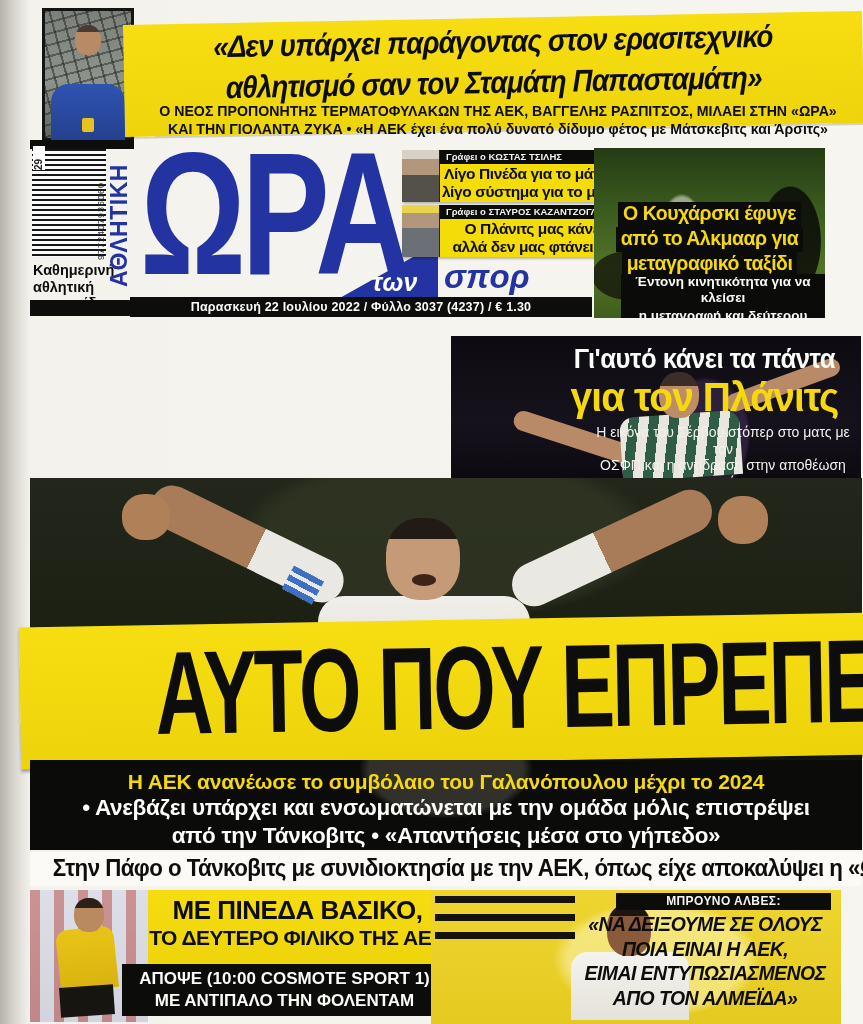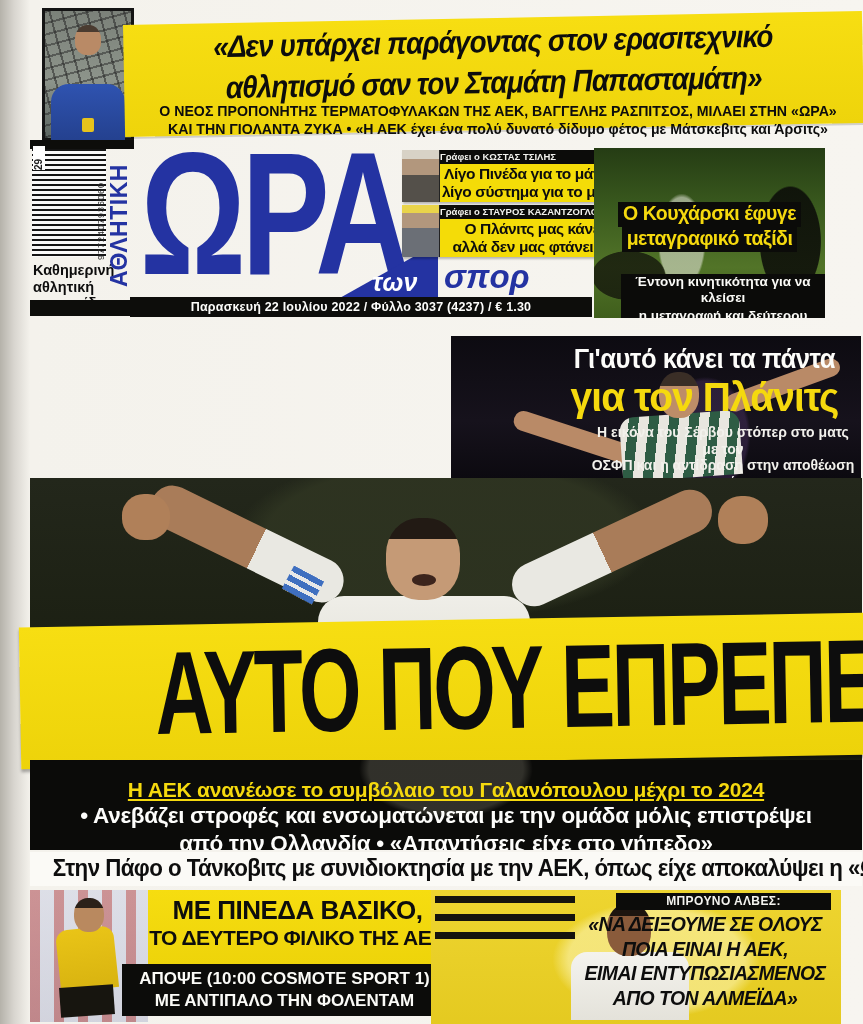--- a/index.html
+++ b/index.html
@@ -52,21 +52,21 @@
     font-weight:700; font-size:12.5px; text-align:center; line-height:20px; letter-spacing:.2px; }
 
   
   .teaser { left:402px; width:230px; background:#f4dc08; box-shadow:1px 2px 2px rgba(0,0,0,.25); }
   .t1 { top:150px; height:52px; }
   .t2 { top:205px; height:52px; }
   .teaser-photo { position:absolute; left:0; top:0; width:38px; height:100%;
     background:linear-gradient(180deg,#d8d2c6 0 18%, #b2977d 18% 48%, #54504a 48% 100%); border-right:1px solid #222; }
   .t2 .teaser-photo { background:linear-gradient(180deg,#e9d44a 0 15%, #b2977d 15% 45%, #6b6f76 45% 100%); }
   .teaser-head { position:absolute; left:38px; right:0; top:0; height:14px; background:#0c0c0a;
-    color:#f2f2ee; font-size:9.5px; font-weight:700; line-height:14px; padding-left:0; white-space:nowrap; }
+    color:#f2f2ee; font-size:9.5px; font-weight:700; line-height:14px; padding-left:6px; white-space:nowrap; }
   .teaser-page { position:absolute; right:4px; top:0; color:#d5372b; font-weight:700; font-size:9px; }
   .teaser-body { position:absolute; left:38px; right:0; top:14px; bottom:0; text-align:center;
     font-weight:900; font-size:15.5px; line-height:18px; padding-top:1px; letter-spacing:-.4px; }
   .t2 .teaser-body .pref { color:#d5372b; font-size:9px; font-weight:700; margin-left:4px; vertical-align:1px; }
 
   
   .kuch { left:594px; top:148px; width:231px; height:170px; overflow:hidden;
     background:
       radial-gradient(60px 40px at 15% 75%, rgba(20,22,12,.8) 0 60%, rgba(0,0,0,0) 62%),
       radial-gradient(50px 90px at 85% 55%, rgba(10,10,8,.85) 0 60%, rgba(0,0,0,0) 62%),
@@ -100,21 +100,21 @@
     background:repeating-linear-gradient(100deg,#e8e6df 0 10px,#2e5c44 10px 20px); }
   .pl-head { left:208px; top:36px; width:40px; height:46px; border-radius:46%;
     background:linear-gradient(180deg,#3a2e26 0 30%, #bd8d68 30% 100%); }
   .pl-arm { left:60px; top:92px; width:130px; height:20px; border-radius:10px; background:#b98a67; transform:rotate(18deg); }
   .pl-arm2 { left:272px; top:40px; width:120px; height:18px; border-radius:10px; background:#b98a67; transform:rotate(-20deg); }
   .pl-h1 { position:absolute; left:105px; right:8px; top:8px; text-align:center;
     color:#fdfdfa; font-weight:900; font-size:27px; letter-spacing:-.5px; transform:scaleX(.95); }
   .pl-h2 { position:absolute; left:105px; right:8px; top:38px; text-align:center;
     color:#f5d90e; font-weight:900; font-size:41px; letter-spacing:-1px; transform:scaleX(.95); }
   .pl-sub { position:absolute; left:140px; right:6px; top:88px; text-align:center;
-    color:#f2f1ec; font-weight:700; font-size:14px; line-height:16.5px; }
+    color:#f2f1ec; font-weight:400; font-size:14px; line-height:16.5px; }
 
   
   .main-photo { left:30px; top:478px; width:832px; height:292px; overflow:hidden;
     background:
       radial-gradient(300px 120px at 50% 20%, rgba(48,54,34,.8) 0 60%, rgba(0,0,0,0) 70%),
       linear-gradient(180deg,#23271b 0,#1c2013 55%,#171a10 100%); }
   .mp-head { left:356px; top:40px; width:74px; height:82px; border-radius:44%;
     background:linear-gradient(180deg,#221a14 0 26%, #c59a76 26% 100%); }
   .mp-mouth { left:382px; top:96px; width:24px; height:12px; border-radius:50%; background:#3c241c; }
   .mp-torso { left:288px; top:118px; width:212px; height:176px; border-radius:26px 26px 0 0;
@@ -130,21 +130,21 @@
   .mp-bandL { left:256px; top:94px; width:34px; height:26px; transform:rotate(28deg);
     background:repeating-linear-gradient(180deg,#3f6fc0 0 6px,#e8e8e8 6px 10px); }
 
   .main-band { left:20px; top:620px; width:846px; height:142px; transform:rotate(-1deg);
     background:linear-gradient(180deg,#f7de12,#edd30a); box-shadow:0 3px 3px rgba(0,0,0,.3); overflow:hidden; }
   .main-head { width:100%; text-align:center; font-weight:900; font-size:118px; line-height:132px;
     letter-spacing:-4px; transform:scaleX(.68); white-space:nowrap; margin-top:2px; }
 
   .main-deck { left:30px; top:760px; width:832px; height:90px; background:#0b0b09; text-align:center; overflow:hidden;
     background:radial-gradient(140px 80px at 50% 10%, rgba(120,118,104,.35) 0 55%, rgba(0,0,0,0) 62%), #0b0b09; }
-  .deck-hi { margin-top:18px; color:#f5d90e; font-weight:800; font-size:21px; letter-spacing:-.2px;text-decoration:underline; }
+  .deck-hi { margin-top:10px; color:#f5d90e; font-weight:800; font-size:21px; letter-spacing:-.2px; }
   .deck-ln { color:#fdfdfb; font-weight:800; font-size:22.5px; line-height:28px; letter-spacing:-.3px; }
 
   .main-strip { left:30px; top:852px; width:832px; height:34px; background:#fbfaf6; text-align:center; }
   .main-strip span { display:inline-block; font-weight:900; font-size:23.5px; line-height:33px; letter-spacing:-.6px;
     transform:scaleX(.95); white-space:nowrap; }
 
   
   .pineda { left:30px; top:890px; width:417px; height:132px; }
   .pin-photo { position:absolute; left:0; top:0; width:118px; height:132px; overflow:hidden;
     background:
@@ -237,20 +237,21 @@
     </div>
     <div class="teaser-body">
       <div>Ο Πλάνιτς μας κάνει,</div>
       <div><span>αλλά δεν μας φτάνει</span><span class="pref">Σελ. 9</span></div>
     </div>
   </div>
 
   <div class="abs kuch">
     <div class="kuch-head">
       <div><span class="chip">Ο Κουχάρσκι έφυγε</span></div>
+      <div><span class="chip">από το Αλκμααρ για</span></div>
       <div><span class="chip">μεταγραφικό ταξίδι</span></div>
     </div>
     <div class="kuch-sub">
       <div><span class="chip">Έντονη κινητικότητα για να κλείσει</span></div>
       <div><span class="chip">η μεταγραφή και δεύτερου στόπερ</span></div>
     </div>
   </div>
 
 
   <div class="abs planic">
@@ -276,22 +277,22 @@
     <div class="abs mp-bandL"></div>
     <div class="abs mp-badge"></div>
     <div class="abs mp-head"></div>
     <div class="abs mp-mouth"></div>
   </div>
   <div class="abs main-band">
     <div class="main-head">ΑΥΤΟ ΠΟΥ ΕΠΡΕΠΕ</div>
   </div>
   <div class="abs main-deck">
     <div class="deck-hi">Η ΑΕΚ ανανέωσε το συμβόλαιο του Γαλανόπουλου μέχρι το 2024</div>
-    <div class="deck-ln">• Ανεβάζει στροφές και ενσωματώνεται με την ομάδα μόλις επιστρέψει</div>
-    <div class="deck-ln">από την Ολλανδία • «Απαντήσεις είχε στο γήπεδο»</div>
+    <div class="deck-ln">• Ανεβάζει υπάρχει και ενσωματώνεται με την ομάδα μόλις επιστρέψει</div>
+    <div class="deck-ln">από την Τάνκοβιτς • «Απαντήσεις μέσα στο γήπεδο»</div>
   </div>
   <div class="abs main-strip">
     <span>Στην Πάφο ο Τάνκοβιτς με συνιδιοκτησία με την ΑΕΚ, όπως είχε αποκαλύψει η «ΩΡΑ»</span>
   </div>
 
   <div class="abs pineda">
     <div class="pin-photo">
       <div class="abs pin-torso"></div>
       <div class="abs pin-shorts"></div>
       <div class="abs pin-head"></div>

